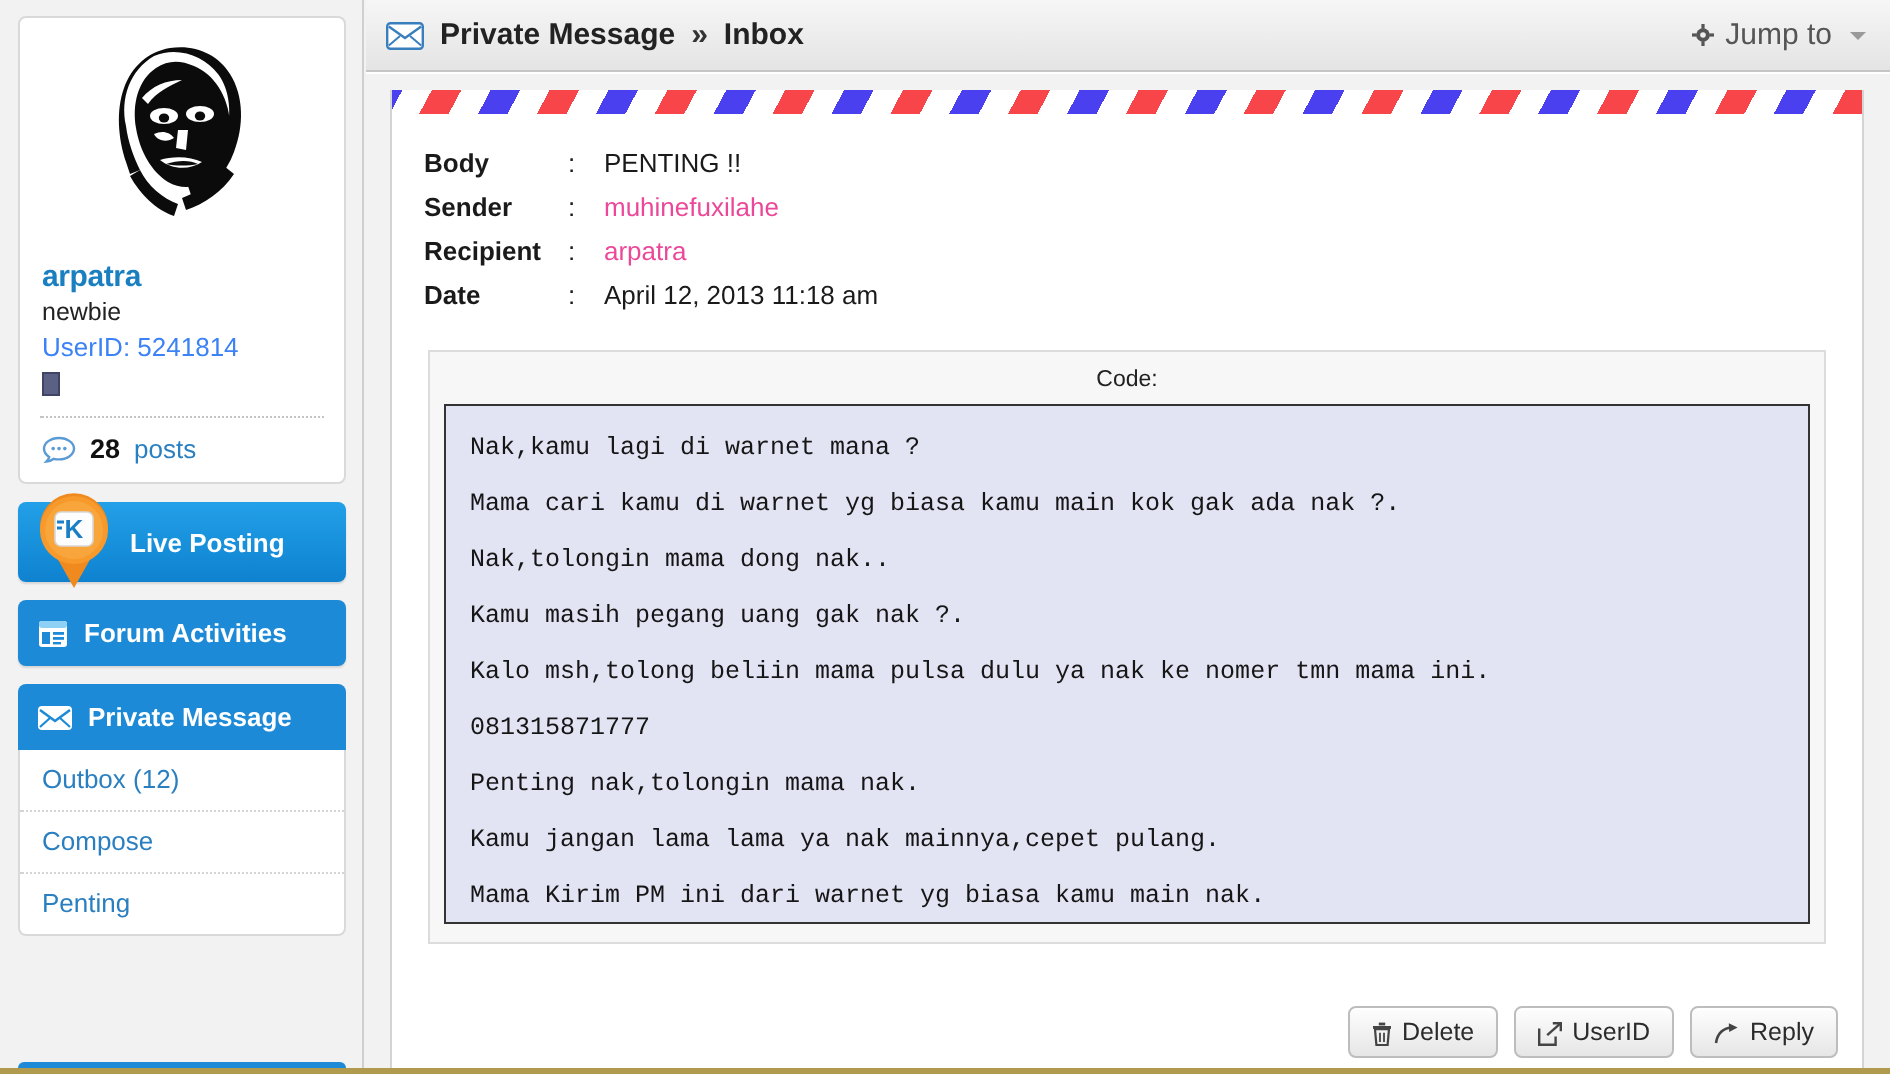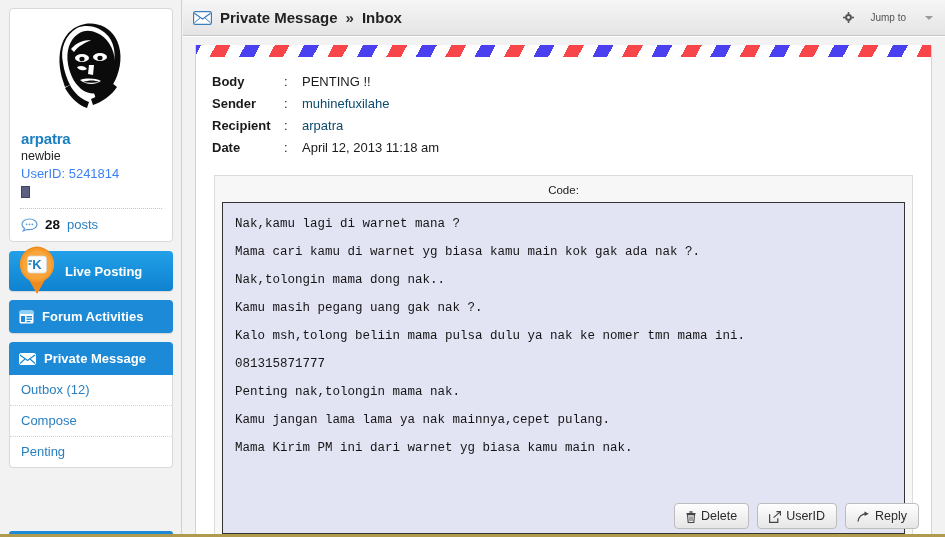--- a/index.html
+++ b/index.html
@@ -174,22 +174,22 @@
     gap: 8px;
     font-size: 15px;
     font-weight: bold;
     color: #222;
   }
   .topbar-title .sep { color: #333; }
   .jump-to {
     margin-left: auto;
     display: flex;
     align-items: center;
-    gap: 16px;
-    font-size: 10px;
+    gap: 6px;
+    font-size: 15px;
     color: #555;
   }
   .caret-dn {
     width: 0; height: 0;
     border-left: 4px solid transparent;
     border-right: 4px solid transparent;
     border-top: 4px solid #9a9a9a;
     margin-left: 3px;
   }
 
@@ -242,21 +242,21 @@
     width: 72px;
   }
   td.fld-colon {
     color: #1a1a1a;
     width: 18px;
     text-align: left;
     padding-left: 4px;
   }
   td.fld-value { color: #1a1a1a; }
   td.fld-value a {
-    color: #0c4a6e;
+    color: #ec4899;
     text-decoration: none;
   }
 
   .code-wrap {
     margin: 16px 2px 0 2px;
     background: #f7f7f7;
     border: 1px solid #dcdcdc;
     padding: 7px 7px 9px 7px;
   }
   .code-caption {
@@ -266,21 +266,21 @@
     padding: 1px 0 6px 0;
   }
   .code-box {
     background: #e2e3f3;
     border: 1px solid #333333;
     padding: 10px 12px 12px 12px;
     font-family: "Liberation Mono", monospace;
     font-size: 12.5px;
     color: #161616;
     line-height: 14px;
-    height: 332px;
+    height: 260px;
     overflow: hidden;
   }
   .code-line {
     white-space: pre;
     padding: 4px 0 10px 0;
     line-height: 14px;
   }
 
   .actions {
     position: absolute;

